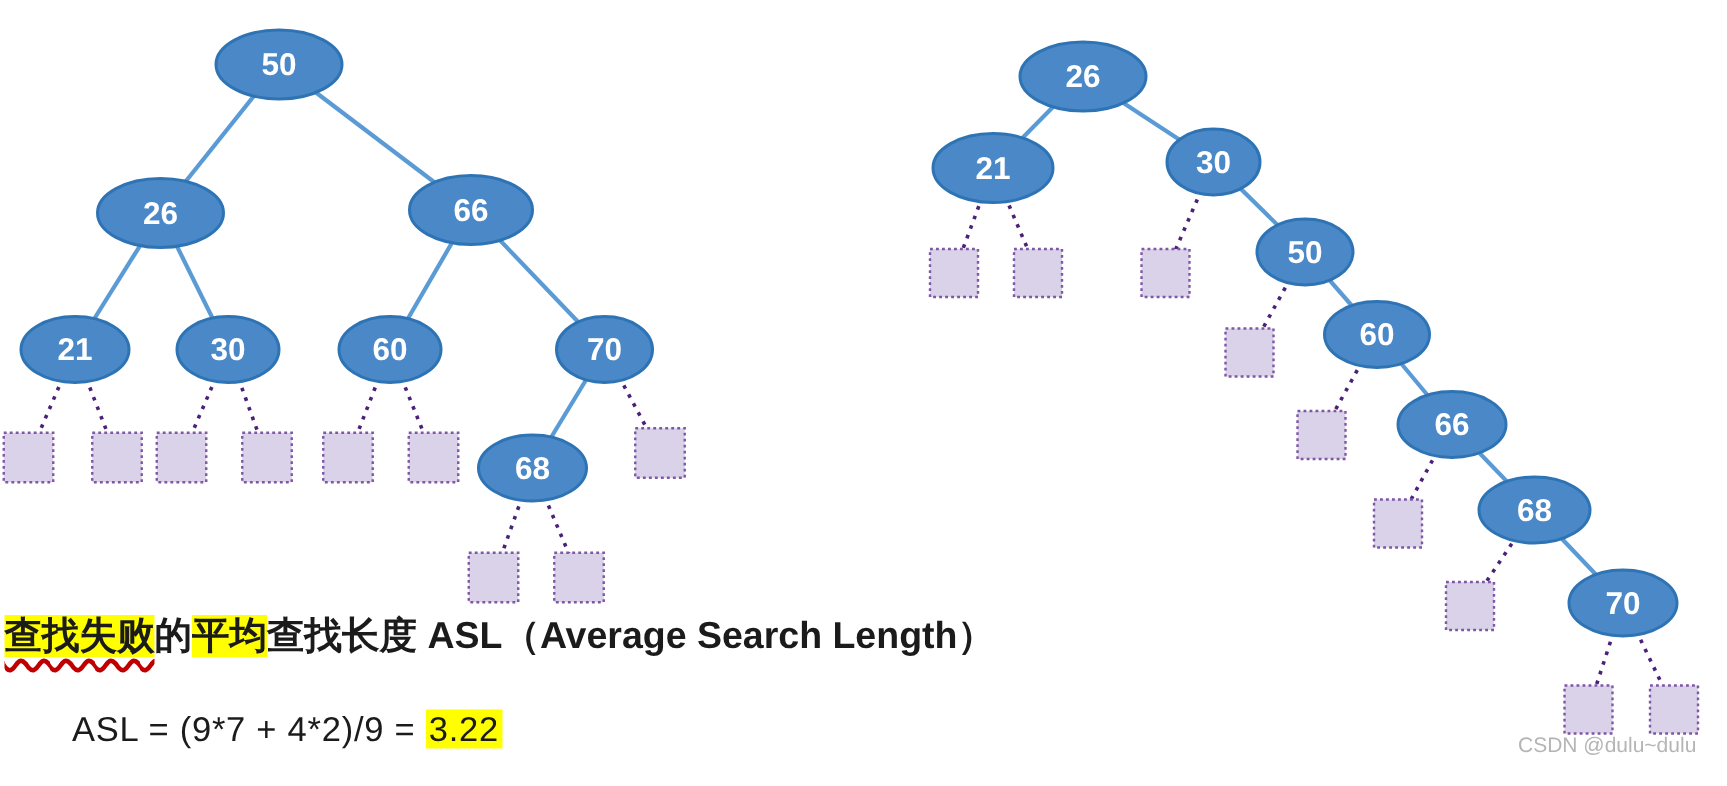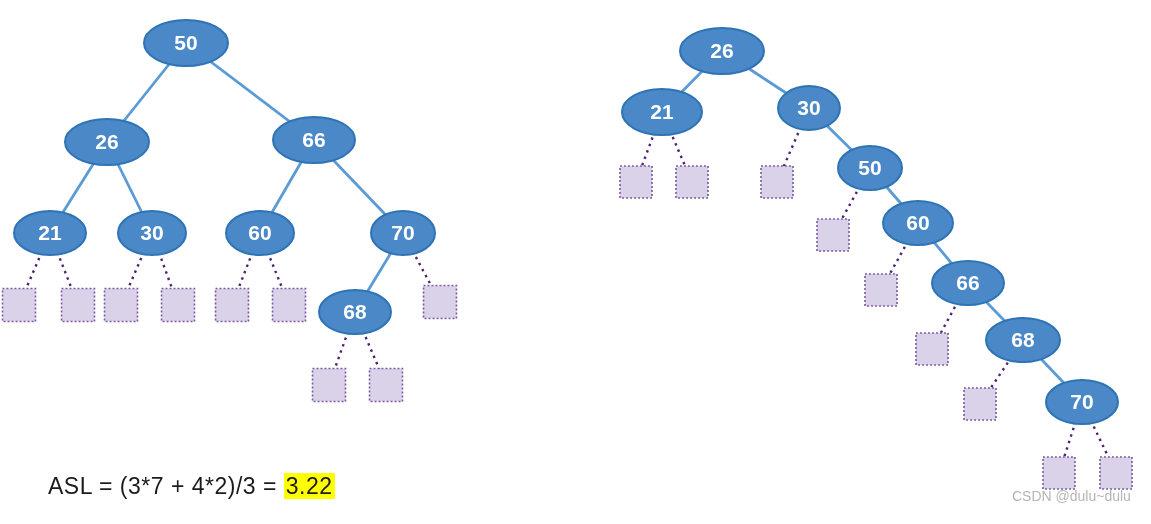--- a/index.html
+++ b/index.html
@@ -140,20 +140,21 @@
         <rect x="761" y="166" width="32" height="32" fill="#d9d2e9" stroke="#7e57a5" stroke-width="1.6" stroke-dasharray="1.9 2.1"></rect>
         <rect x="817" y="219" width="32" height="32" fill="#d9d2e9" stroke="#7e57a5" stroke-width="1.6" stroke-dasharray="1.9 2.1"></rect>
         <rect x="865" y="274" width="32" height="32" fill="#d9d2e9" stroke="#7e57a5" stroke-width="1.6" stroke-dasharray="1.9 2.1"></rect>
         <rect x="916" y="333" width="32" height="32" fill="#d9d2e9" stroke="#7e57a5" stroke-width="1.6" stroke-dasharray="1.9 2.1"></rect>
         <rect x="964" y="388" width="32" height="32" fill="#d9d2e9" stroke="#7e57a5" stroke-width="1.6" stroke-dasharray="1.9 2.1"></rect>
         <rect x="1043" y="457" width="32" height="32" fill="#d9d2e9" stroke="#7e57a5" stroke-width="1.6" stroke-dasharray="1.9 2.1"></rect>
         <rect x="1100" y="457" width="32" height="32" fill="#d9d2e9" stroke="#7e57a5" stroke-width="1.6" stroke-dasharray="1.9 2.1"></rect>
       </g>
     </svg>
 
+  <div id="caption"><span class="hl wavy">查找失败</span><span>的</span><span class="hl">平均</span><span>查找长度 </span><span>ASL（Average Search Length）</span></div>
 
   <div id="formula-left" class="formula">
-    <span>ASL = (3*7 + 4*2)/3 = </span><span class="hl">3.22</span>
+    <span>ASL = (9*7 + 4*2)/9 = </span><span class="hl">3.22</span>
   </div>
 
 
   <div id="watermark">CSDN @dulu~dulu</div>
 </div>
 
 </body></html>

